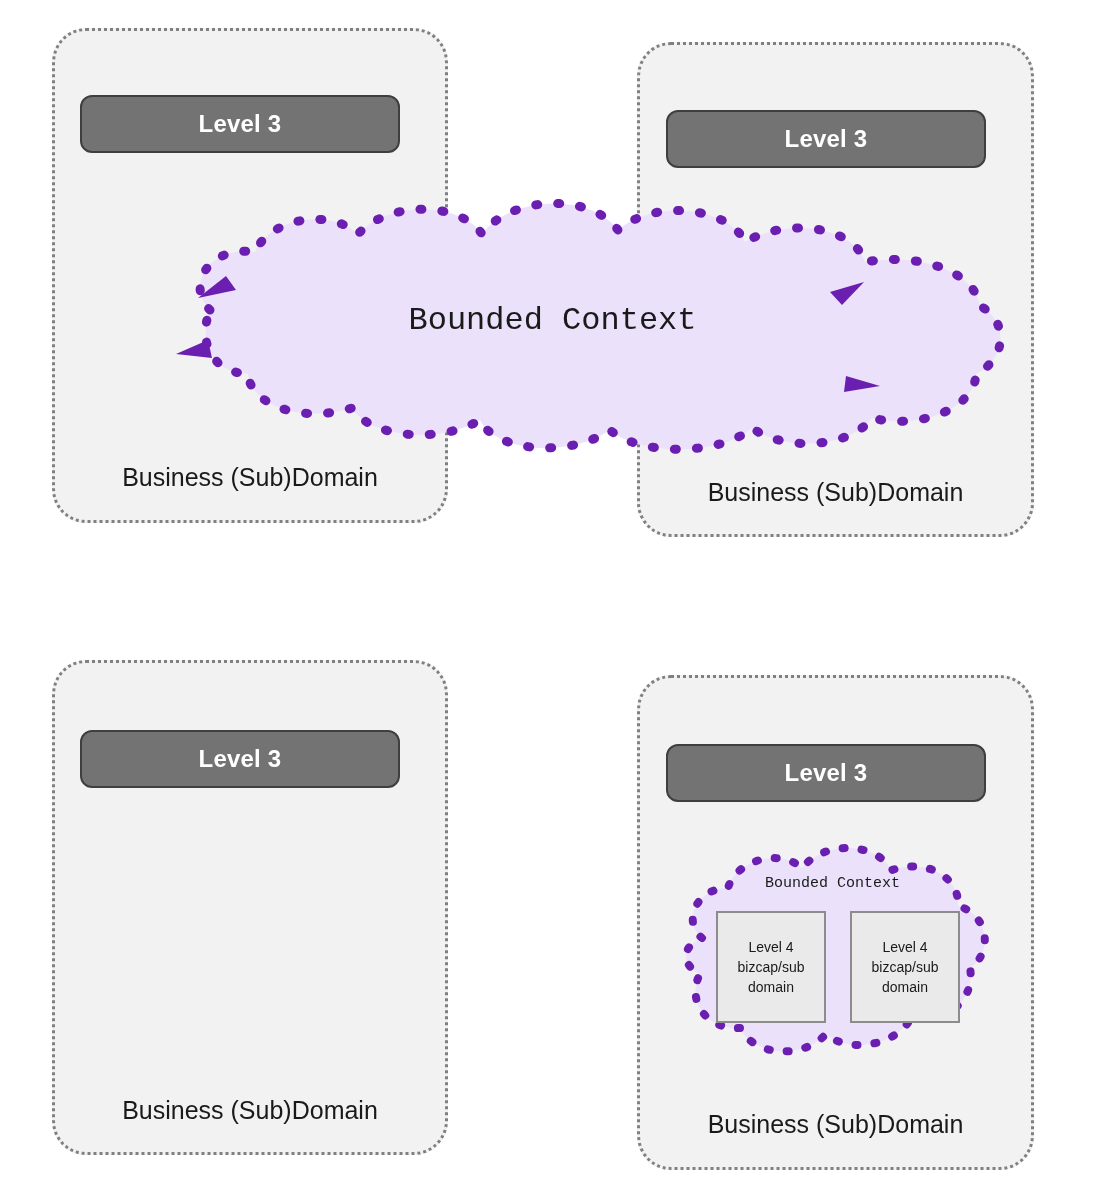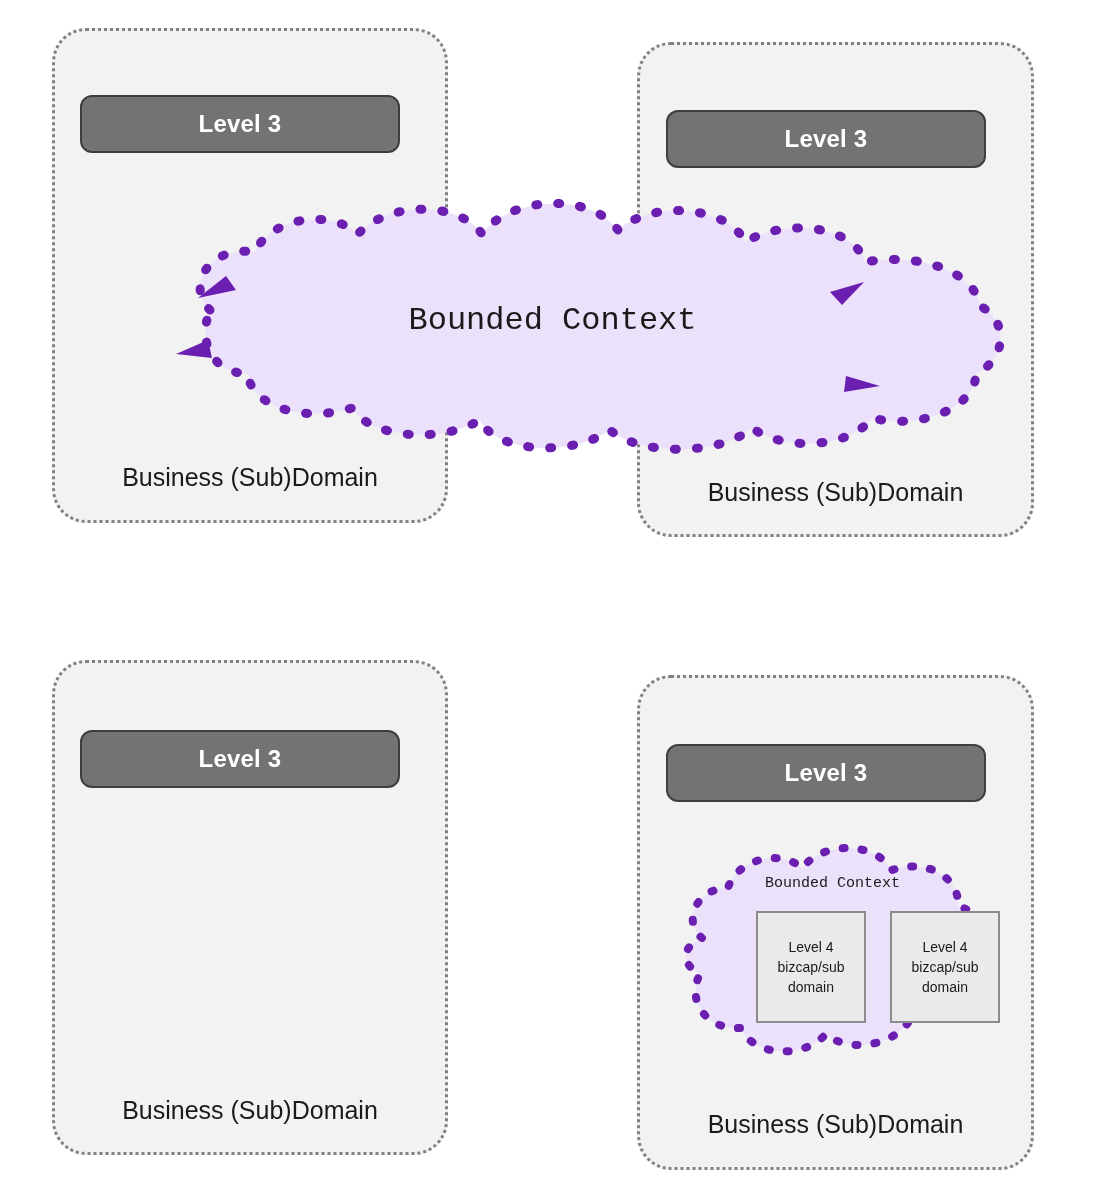--- a/index.html
+++ b/index.html
@@ -88,21 +88,20 @@
     background: #eaeaea;
     border: 2px solid #8c8c8c;
     display: flex;
     align-items: center;
     justify-content: center;
     text-align: center;
     font-size: 14px;
     line-height: 1.45;
     color: #1a1a1a;
     padding: 4px;
-    margin-left: 40px;
   }
 </style>
 </head>
 <body>
 
 <div id="canvas">
 
   <div class="domain-box" style="left:52px; top:28px; width:396px; height:495px;"></div>
   <div class="level3" style="left:80px; top:95px; width:320px; height:58px;">Level 3</div>
   <div class="domain-label" style="left:52px; top:463px; width:396px;">Business (Sub)Domain</div>

